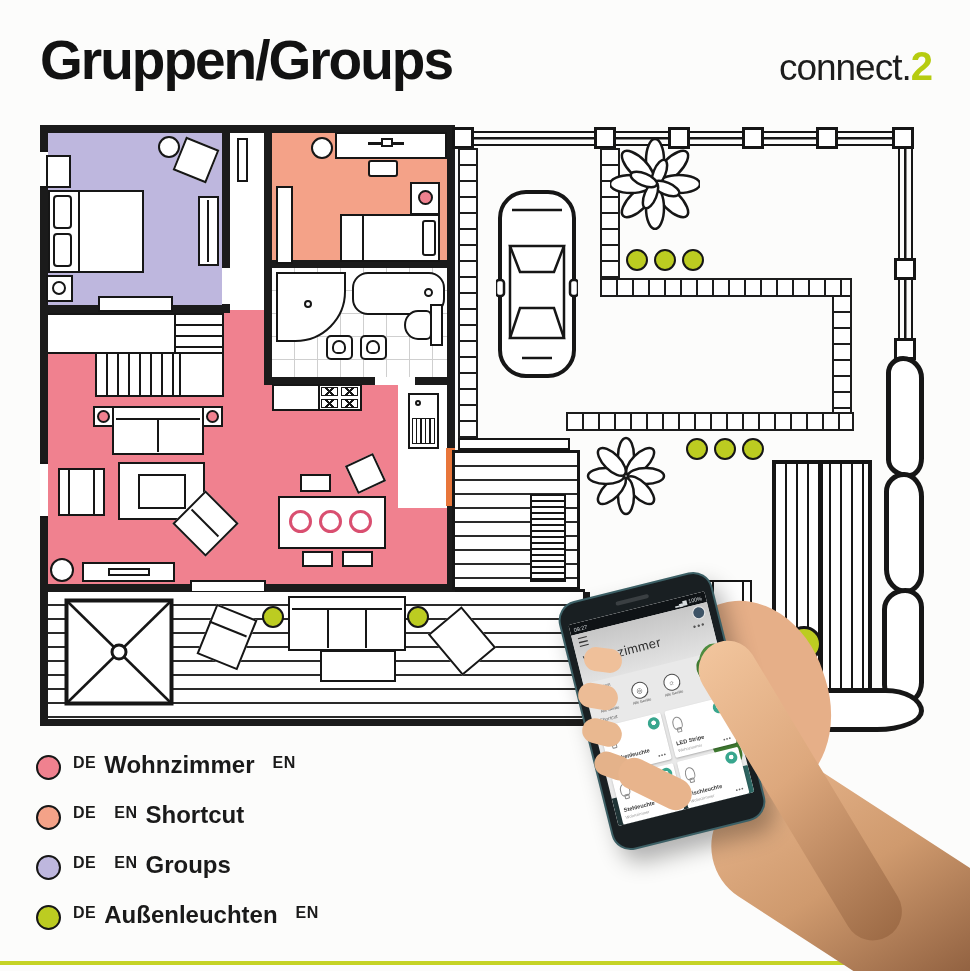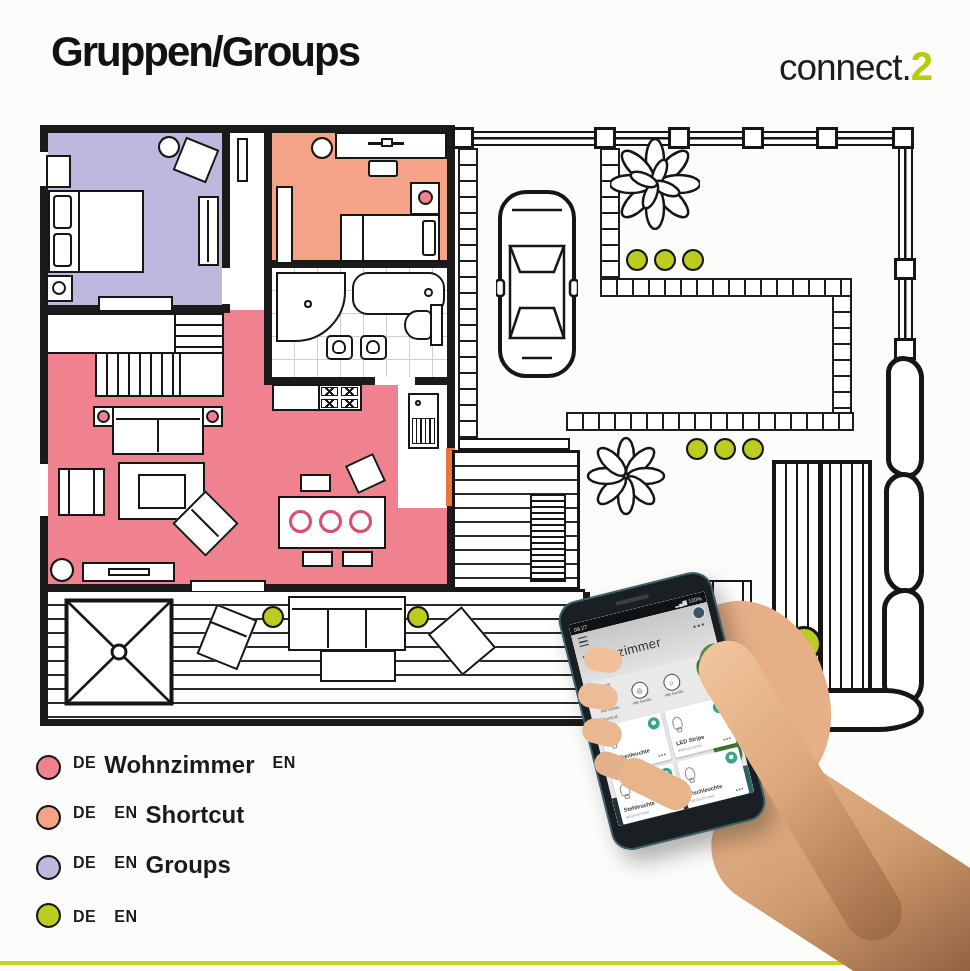--- a/index.html
+++ b/index.html
@@ -1,20 +1,20 @@
 <!DOCTYPE html>
 <html style="--c-living: #f0818f; --c-nursery: #f4a288; --c-bedroom: #beb7de; --c-outdoor: #bccc21; --c-accent: #38a68e; --c-logo: #b6cc10; --c-line: #c5d326;"><head>
 <meta charset="utf-8">
 <style>
   html,body{margin:0;padding:0}
   .canvas{position:relative;width:970px;height:971px;background:#fcfcfb;overflow:hidden;
           font-family:"Liberation Sans",sans-serif;color:#161616}
   .abs{position:absolute;box-sizing:border-box}
   
-  .title{position:absolute;left:51px;top:28px;font-size:42px;font-weight:bold;letter-spacing:-2px;color:#121212}
+  .title{position:absolute;left:40px;top:28px;font-size:55px;font-weight:bold;letter-spacing:-2px;color:#121212}
   .logo{position:absolute;right:38px;top:44px;font-size:37px;font-weight:500;color:#1d1d1d;letter-spacing:-1px}
   .logo .z{font-weight:bold;color:var(--c-logo,#b6cc10);font-size:40px}
   
   .wall{position:absolute;background:#1b1b1b}
   .f{position:absolute;box-sizing:border-box;background:#fff;border:2px solid #161616}
   .nf{position:absolute;box-sizing:border-box}
   .dot{position:absolute;box-sizing:border-box;width:22px;height:22px;border-radius:50%;
        background:var(--c-outdoor,#bccc21);border:2.5px solid #161616}
   .fence-h{position:absolute;box-sizing:border-box;border-top:2.5px solid #161616;border-bottom:2.5px solid #161616;
        background:linear-gradient(#161616,#161616) center/100% 2.5px no-repeat}
@@ -419,20 +419,21 @@
       <span class="en-group">
         <span class="tag">EN</span>
         <span class="lname">Groups</span>
       </span>
     </div>
   </div>
   <div class="legend-row" style="top:903px">
     <div class="legend-swatch" style="background:var(--c-outdoor)"></div>
     <div class="legend-text">
       <span class="tag">DE</span>
+      <span class="lname">Außenleuchten</span>
       <span class="en-group">
         <span class="tag">EN</span>
       </span>
     </div>
   </div>
 
   <div class="bottom-line"></div>
 </div>
 
 </body></html>

